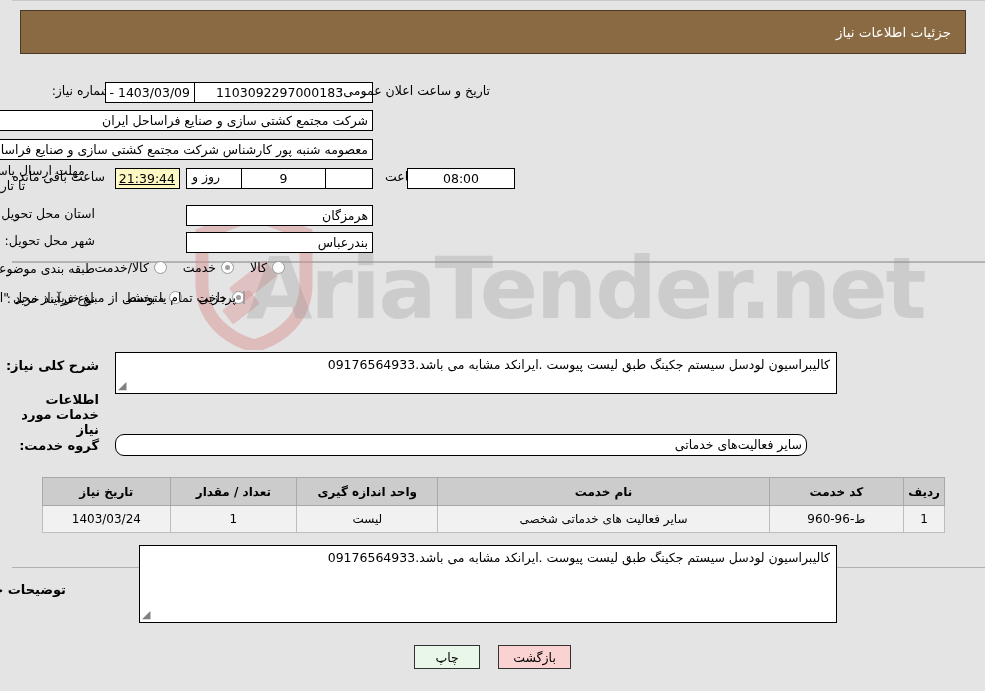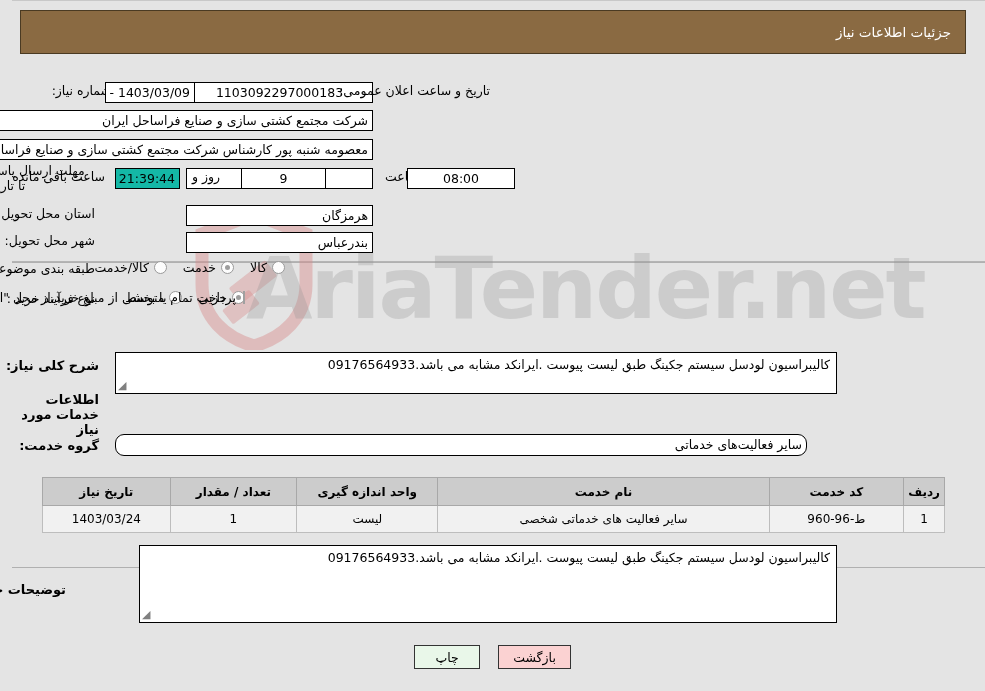--- a/index.html
+++ b/index.html
@@ -91,21 +91,21 @@
     background: #ffffff;
     height: 21px;
     line-height: 19px;
     padding: 0 4px;
     font-size: 12.5px;
     text-align: center;
     overflow: hidden;
     white-space: nowrap;
   }
   .fbox.rt { text-align: right; }
-  .fbox.ivory { background: #14b8a6; }
+  .fbox.ivory { background: #fef9c3; text-decoration: underline; }
 
   
   .radio {
     display: inline-block;
     width: 13px; height: 13px;
     border-radius: 50%;
     border: 1px solid #9a9a9a;
     background: #fdfdfd;
     position: relative;
     vertical-align: middle;

